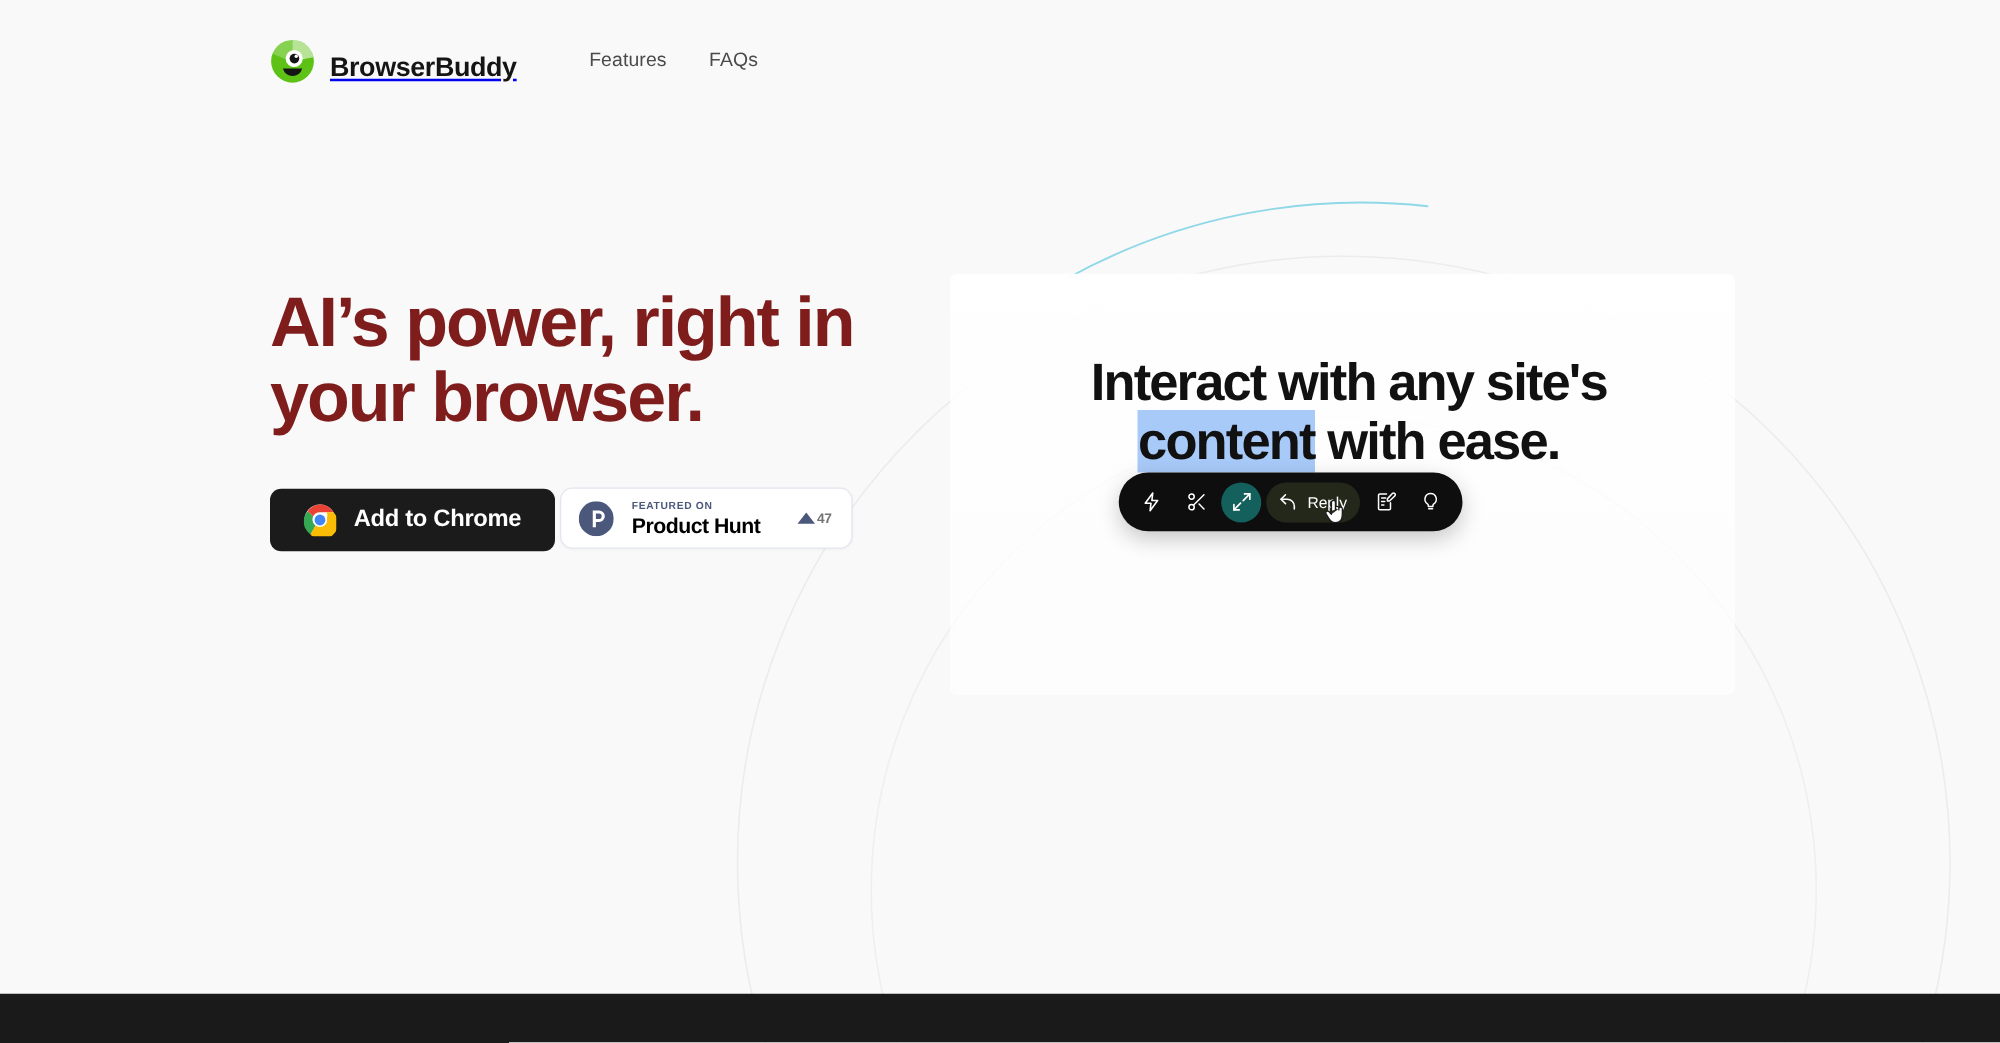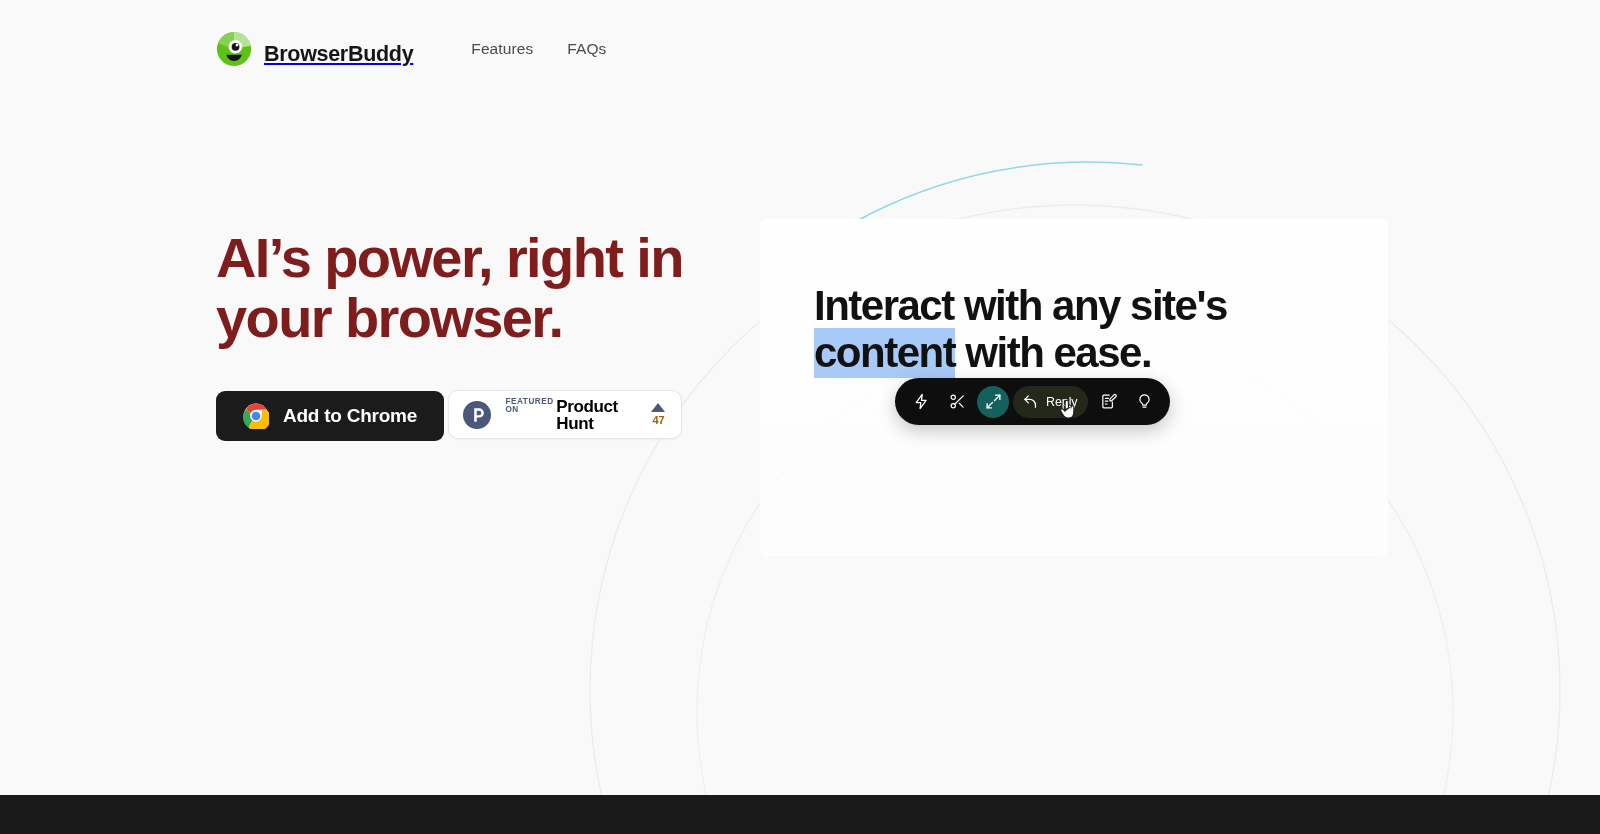--- a/index.html
+++ b/index.html
@@ -124,41 +124,41 @@
     border: 1px solid #e3e6ef;
     border-radius: 10px;
     height: 49px;
     padding: 0 16px 0 14px;
     width: 234px;
     box-shadow: 0 1px 2px rgba(20,25,60,0.04);
     cursor: pointer;
     text-decoration: none;
   }
   .ph-mark { width: 28px; height: 28px; flex: 0 0 28px; display: block; }
-  .ph-text { display: flex; flex-direction: row; line-height: 1; flex: 1 1 auto; }
+  .ph-text { display: flex; flex-direction: column; line-height: 1; flex: 1 1 auto; }
   .ph-kicker {
     font-size: 8.2px;
     font-weight: 700;
     letter-spacing: 0.55px;
     color: #4b587c;
     text-transform: uppercase;
     margin-bottom: 3px;
   }
   .ph-title {
     font-size: 17px;
     font-weight: 700;
     letter-spacing: -0.4px;
     color: #000000;
   }
   .ph-votes {
     display: flex;
-    flex-direction: column;
+    flex-direction: row;
     align-items: center;
     gap: 2px;
-    color: #a16207;
+    color: #737373;
   }
   .ph-caret {
     width: 0; height: 0;
     border-left: 7px solid transparent;
     border-right: 7px solid transparent;
     border-bottom: 9px solid #4b587c;
   }
   .ph-count { font-size: 11px; font-weight: 700; letter-spacing: -0.2px; }
 
   
@@ -175,20 +175,21 @@
   .demo-text {
     position: absolute;
     left: 54px;
     top: 63px;
     width: 530px;
     font-size: 42px;
     line-height: 1.12;
     font-weight: 700;
     letter-spacing: -1.5px;
     color: #111111;
+    text-align: center;
   }
   .sel-highlight {
     background: #a8caf8;
     box-decoration-break: clone;
     -webkit-box-decoration-break: clone;
     padding: 1px 0 2px 0;
   }
 
   
   .toolbar {

